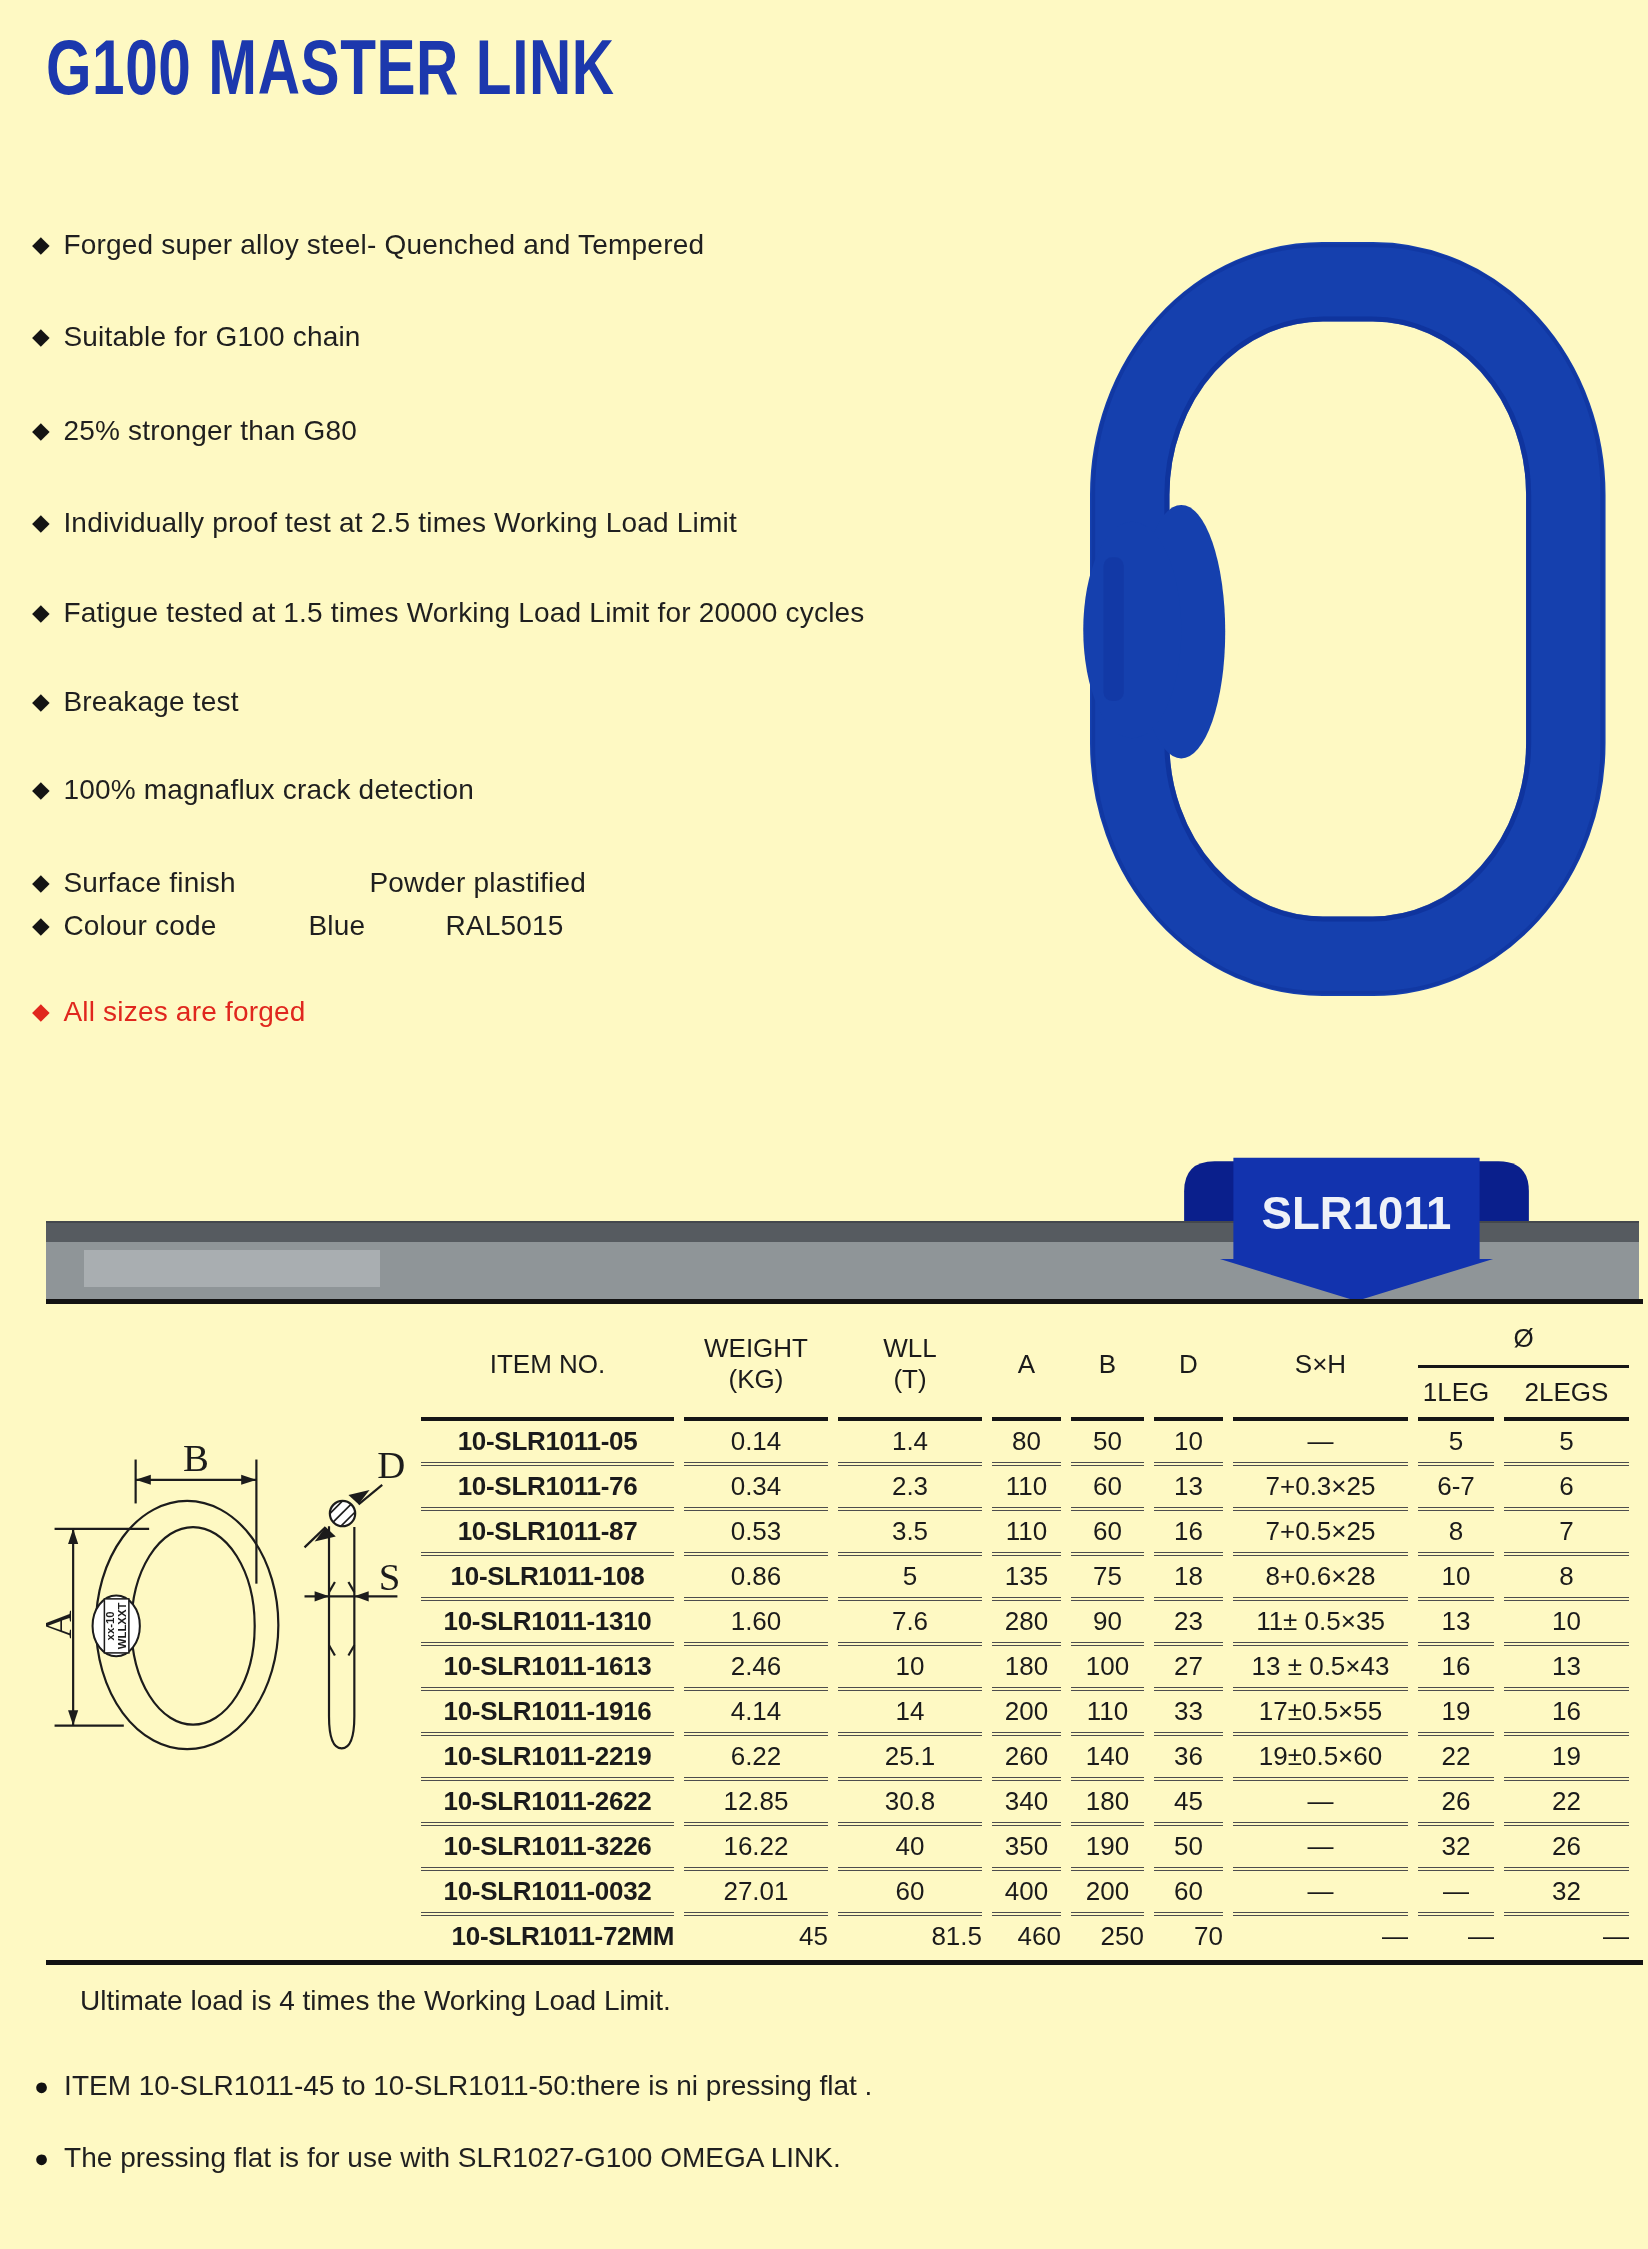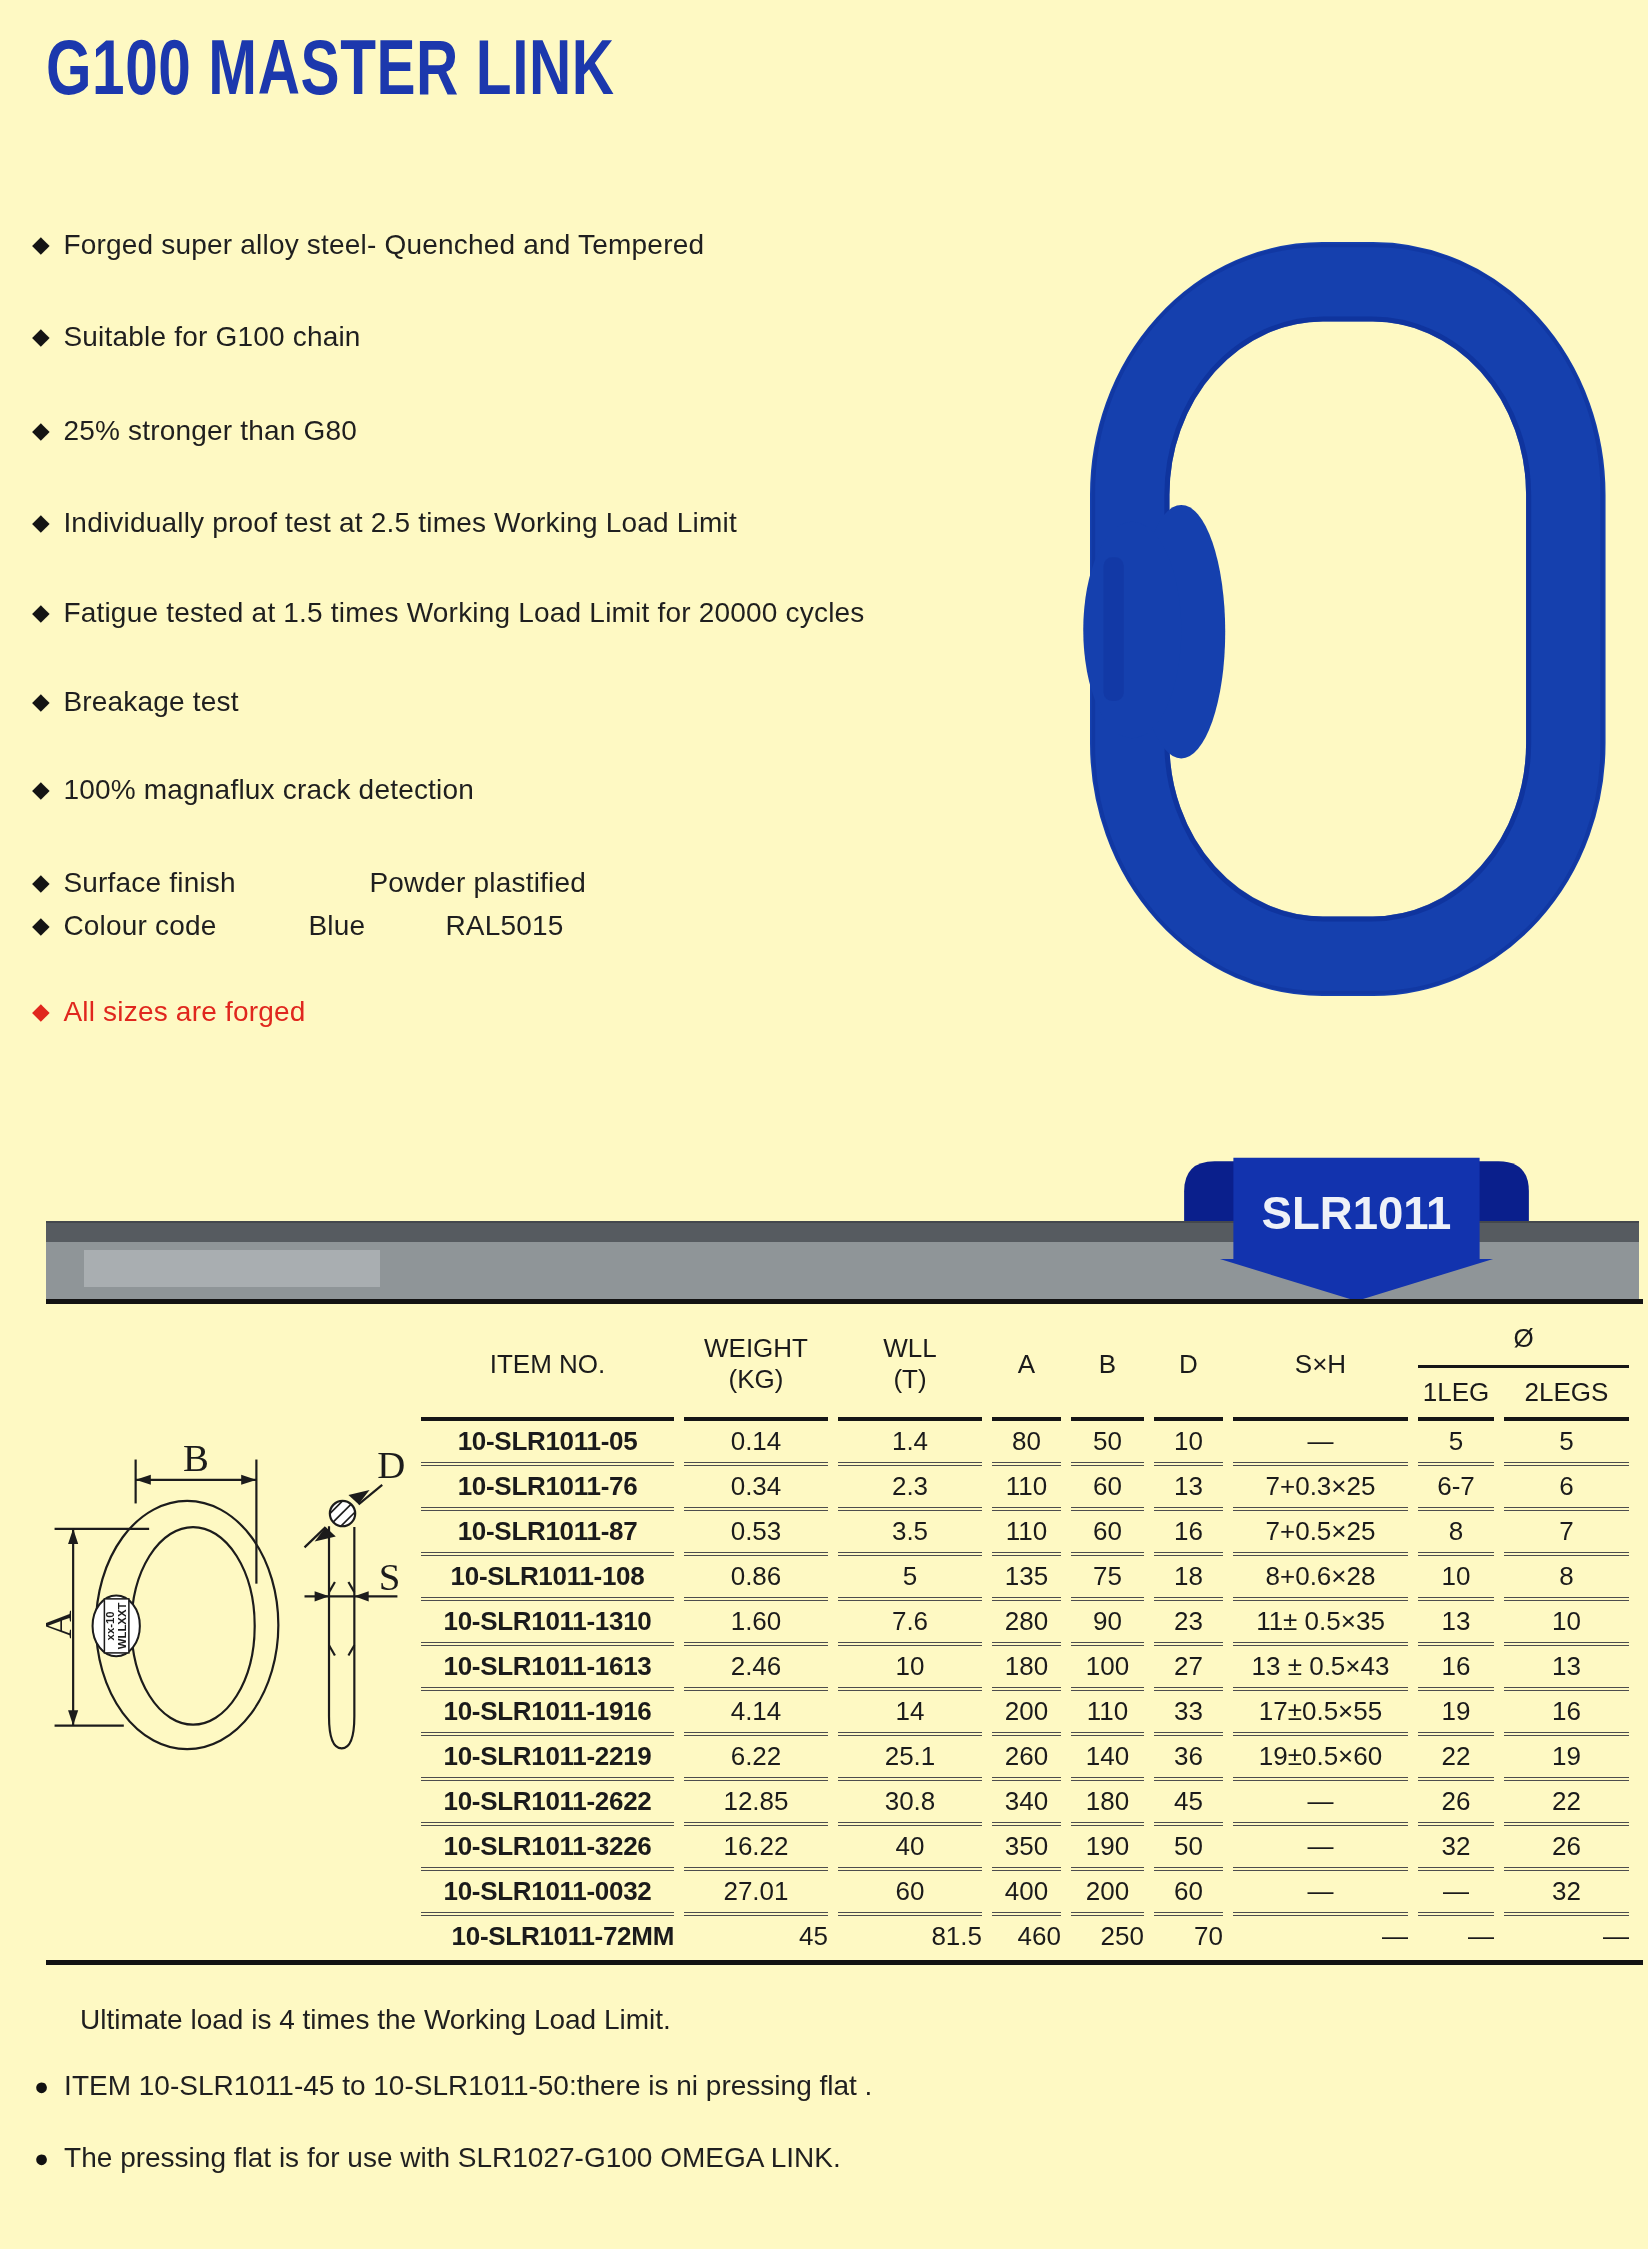--- a/index.html
+++ b/index.html
@@ -62,21 +62,21 @@
   }
   .spec-table thead th { font-weight:normal; border-bottom:4.2px solid #161616; }
   .spec-table thead tr.r1 th { height:54px; }
   .spec-table thead tr.r2 th { height:49px; }
   .spec-table thead th.dia-span { border-bottom:3.4px solid #161616; }
   .spec-table tbody td { height:41px; border-bottom:4.2px double #4d4d4d; }
   .spec-table tbody td.item { font-weight:bold; letter-spacing:-0.3px;margin-top:32px; }
   .spec-table tbody tr:last-child td { border-bottom:none;text-align:right; }
   
   .bottomline { position:absolute; left:46px; top:1960px; width:1597px; height:5px; background:#131313; }
-  .ultimate { position:absolute; left:80px; top:1985px; font-size:28px;margin-top:19px; }
+  .ultimate { position:absolute; left:80px; top:1985px; font-size:28px; }
   .note { position:absolute; left:34px; font-size:28px; display:flex; align-items:center; white-space:nowrap; }
   .note .bullet { font-size:25px; margin-right:15px; color:#111; }
 </style>
 </head>
 <body>
 
 <div class="page">
 
   <div class="title">G100 MASTER LINK</div>
 

